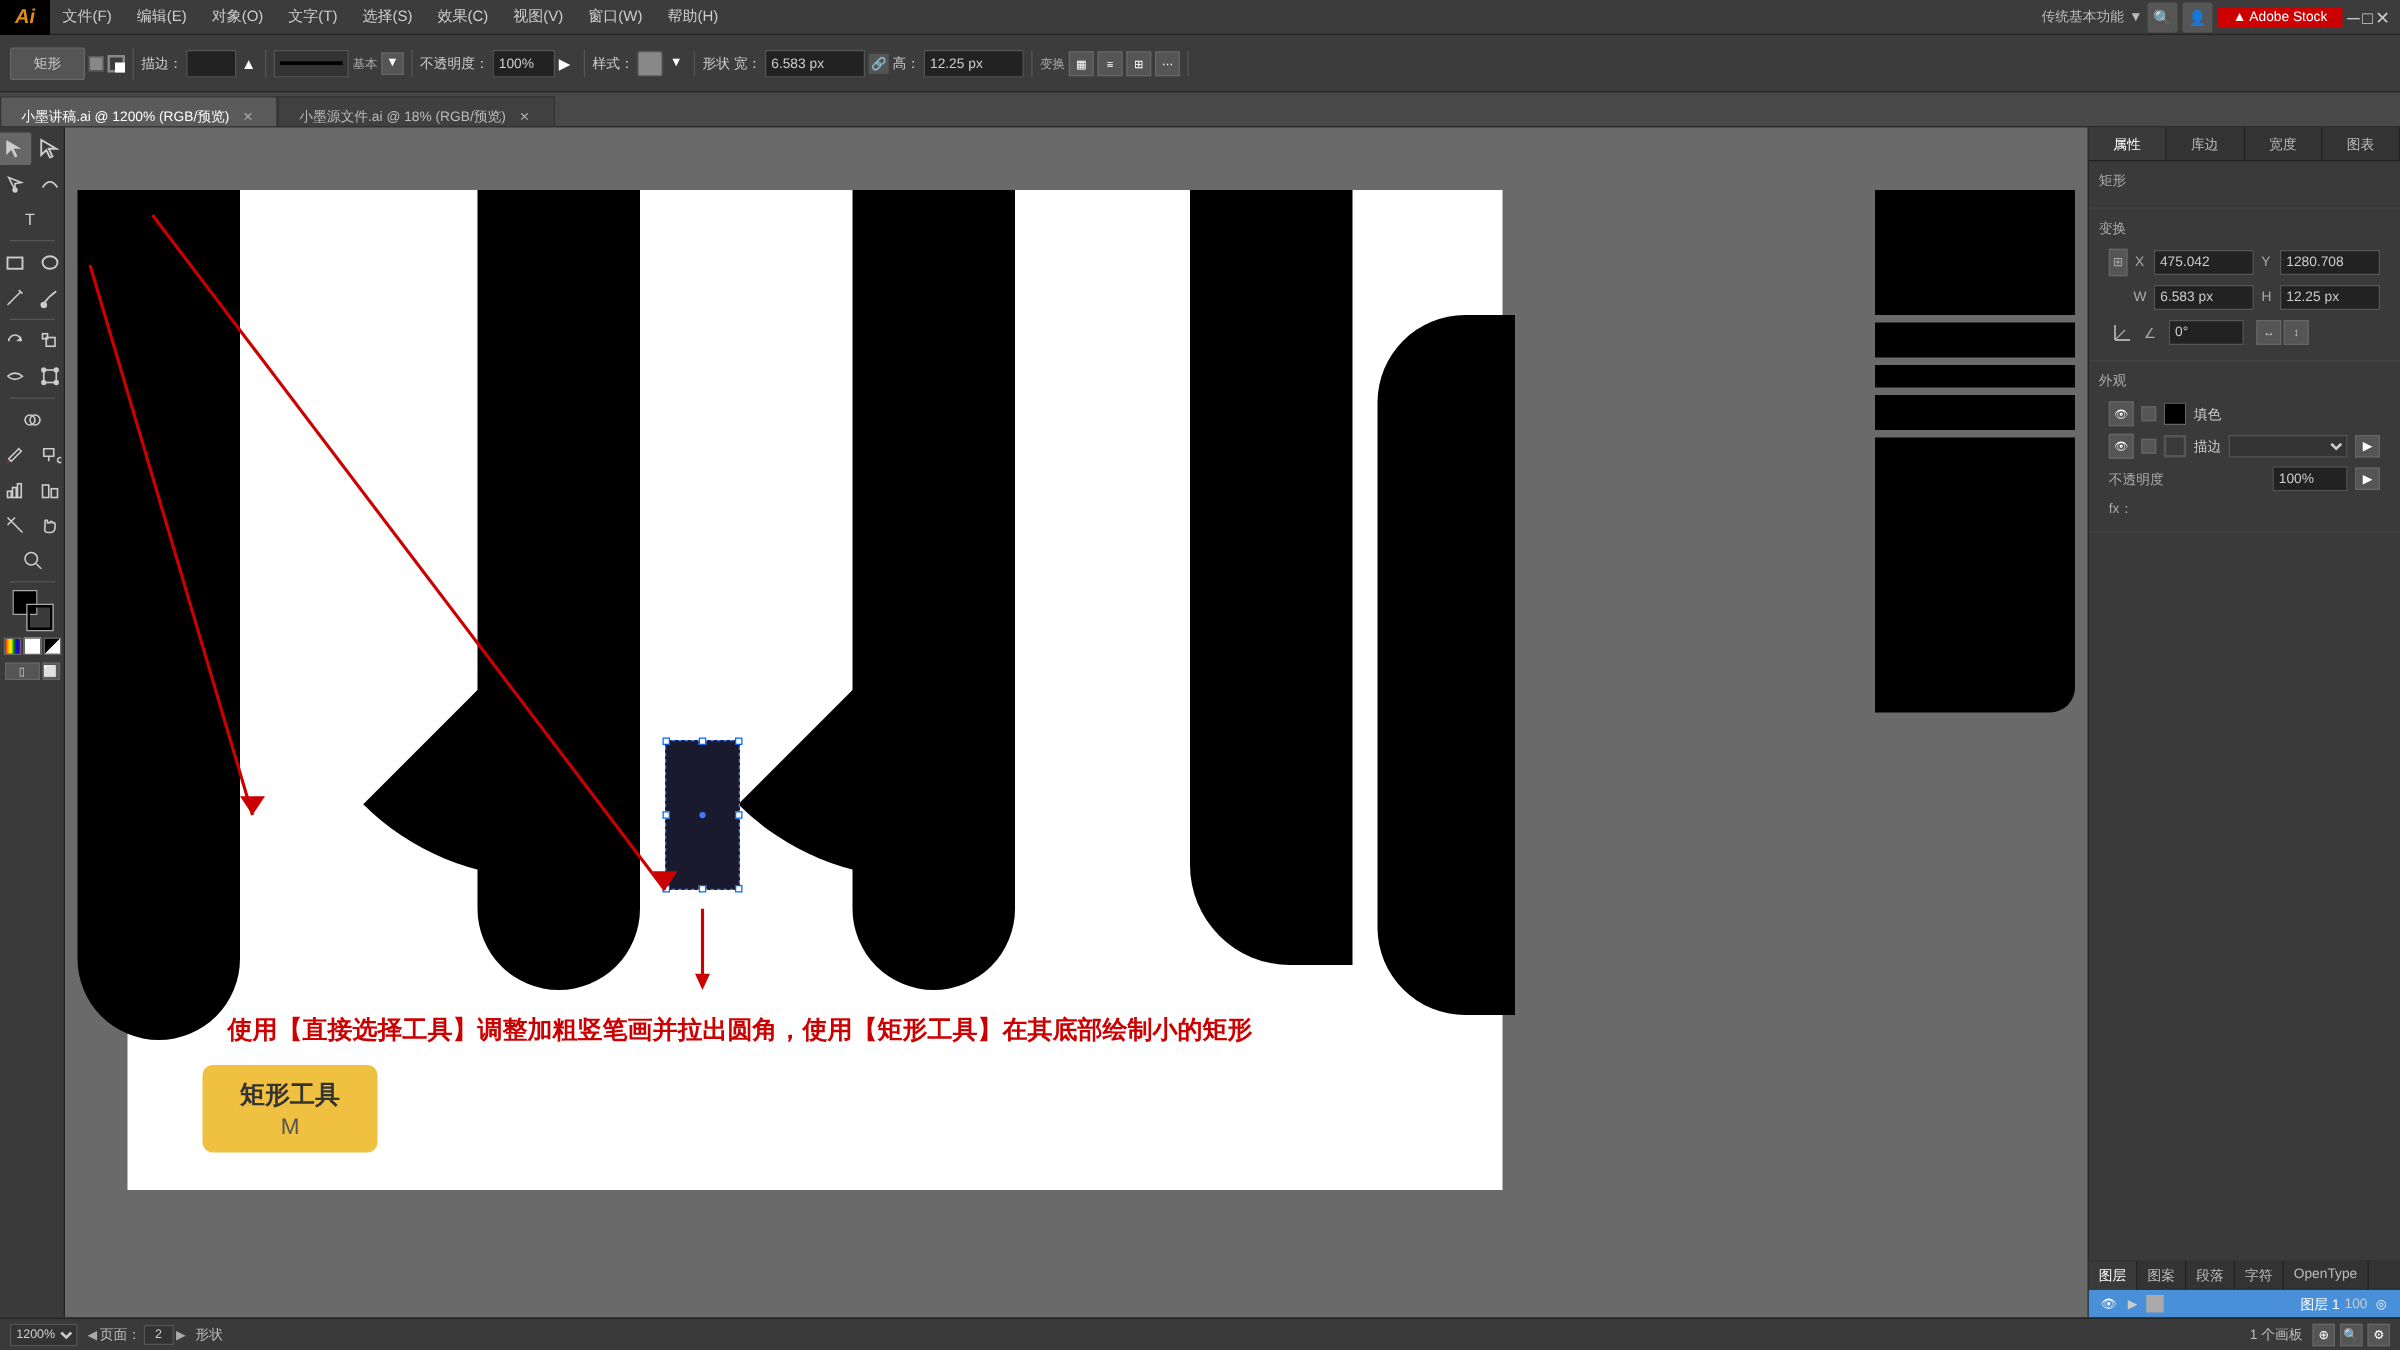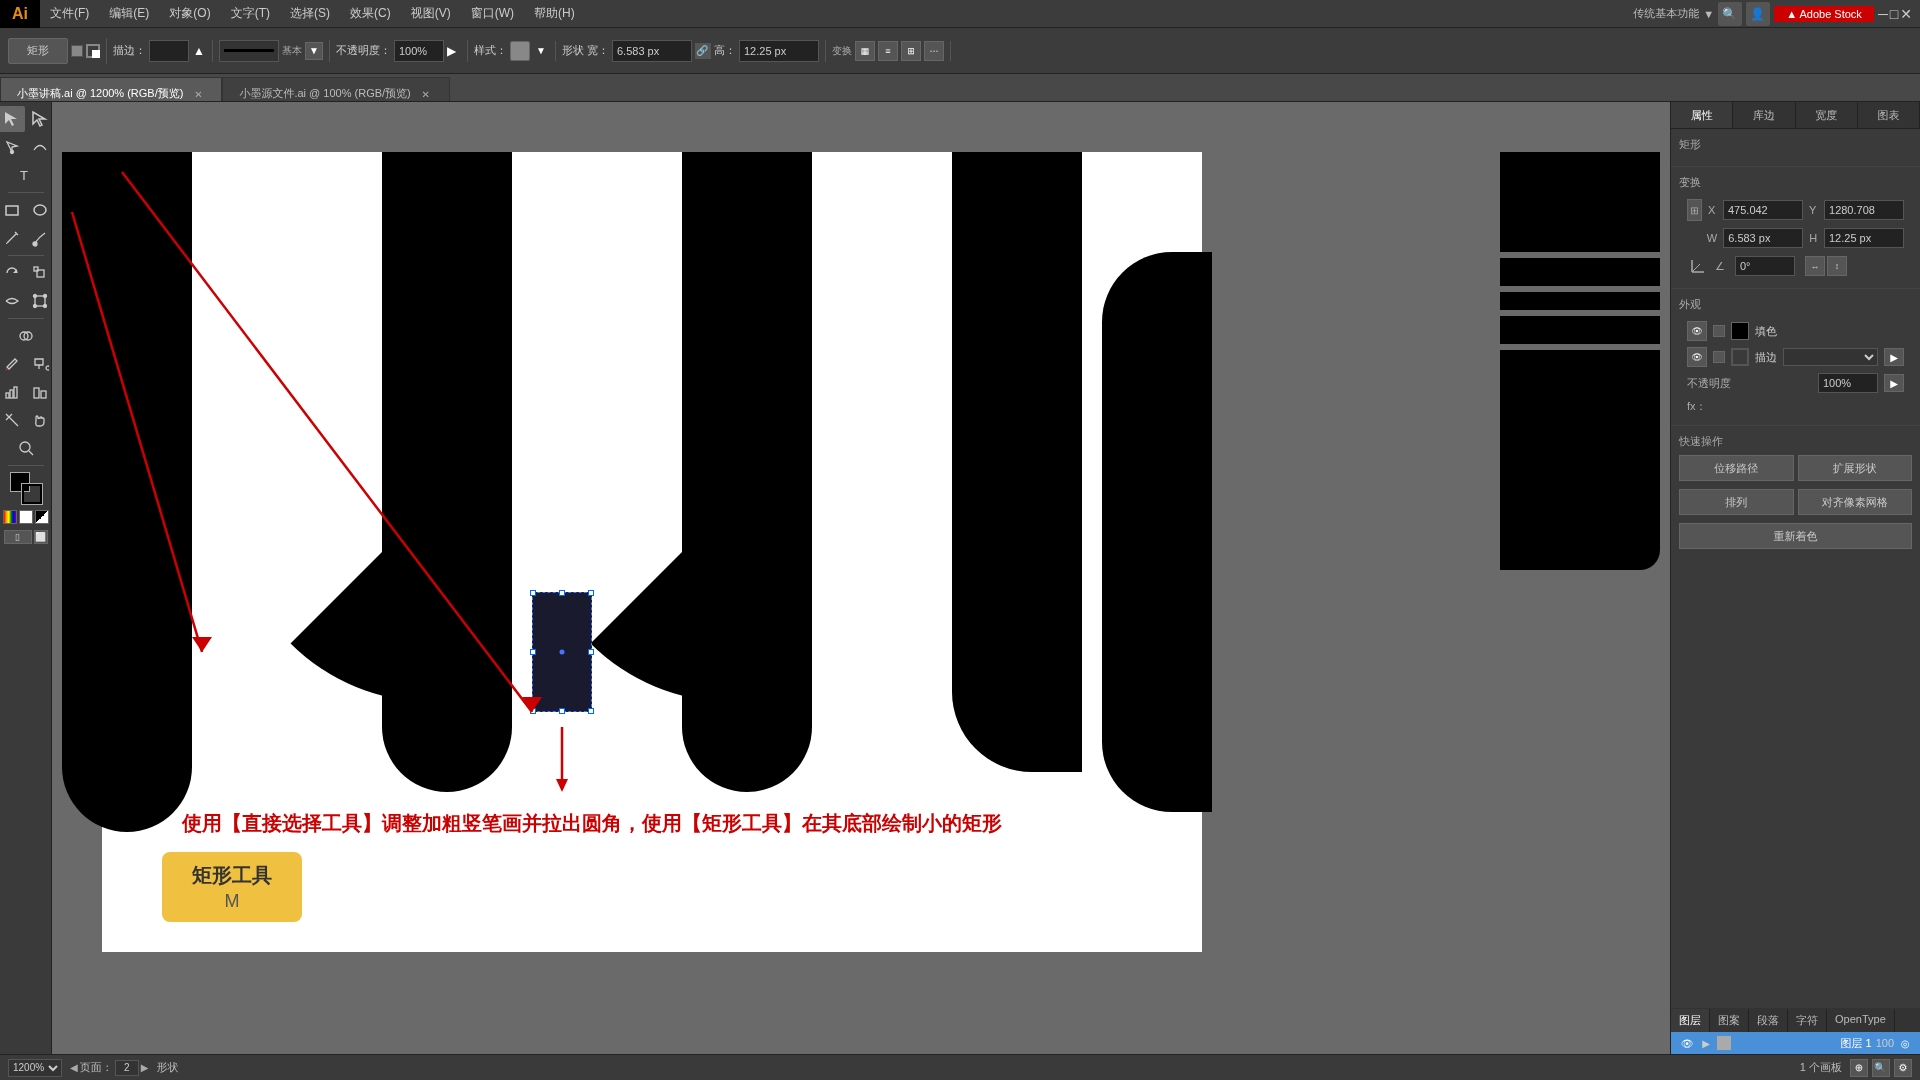--- a/index.html
+++ b/index.html
@@ -5,21 +5,21 @@
     * { margin: 0; padding: 0; box-sizing: border-box; }
     body { width: 1920px; height: 1080px; overflow: hidden; background: #444; font-family: 'Microsoft YaHei', SimSun, sans-serif; font-size: 12px; color: #fff; }
 
     
     #menu-bar {
       width: 100%; height: 28px; background: #3c3c3c; display: flex; align-items: center;
       border-bottom: 1px solid #222; position: relative; z-index: 100;
     }
     #app-logo {
       width: 40px; height: 28px; background: #000; display: flex; align-items: center; justify-content: center;
-      font-size: 16px; font-weight: bold; color: #e48c1a; 
+      font-size: 16px; font-weight: bold; color: #e48c1a; font-style: italic;
     }
     .menu-items { display: flex; align-items: center; height: 100%; }
     .menu-item { padding: 0 10px; height: 100%; display: flex; align-items: center; color: #ccc; font-size: 12px; cursor: pointer; }
 
     
     #toolbar {
       width: 100%; height: 46px; background: #3c3c3c; display: flex; align-items: center;
       border-bottom: 1px solid #222; padding: 0 8px; gap: 4px;
     }
     .tool-group { display: flex; align-items: center; gap: 3px; border-right: 1px solid #555; padding-right: 6px; margin-right: 2px; }
@@ -201,21 +201,21 @@
     <div style="width:20px;height:20px;background:#555;border:1px solid #666;display:flex;align-items:center;justify-content:center;font-size:9px;">⋯</div>
   </div>
 </div>
 
 <div id="tab-bar">
   <div class="tab active">
     <span>小墨讲稿.ai @ 1200% (RGB/预览)</span>
     <span class="tab-close">✕</span>
   </div>
   <div class="tab">
-    <span>小墨源文件.ai @ 100% (RGB/预览)</span>
+    <span>小墨源文件.ai @ 18% (RGB/预览)</span>
     <span class="tab-close">✕</span>
   </div>
 </div>
 
 <div id="main-layout" style="position:relative; height: calc(1080px - 28px - 46px - 28px - 26px); display:flex;">
 
   <div id="toolbox">
 
     <div class="tool-row">
       <div class="tool-icon active" title="选择工具">
@@ -521,33 +521,20 @@
           <span style="font-size:11px;color:#aaa;">不透明度</span>
           <input class="panel-input" style="width: 60px; margin-left: auto;" value="100%">
           <div style="width:20px;height:18px;background:#555;border:1px solid #666;display:flex;align-items:center;justify-content:center;font-size:10px;cursor:pointer;">▶</div>
         </div>
 
         <div class="prop-row">
           <span style="font-size:11px;color:#aaa;">fx：</span>
         </div>
       </div>
 
-      <div class="quick-ops">
-        <div class="quick-ops-title">快速操作</div>
-
-        <div style="display:grid;grid-template-columns:1fr 1fr;gap:4px;margin-bottom:4px;">
-          <button class="quick-btn">位移路径</button>
-          <button class="quick-btn">扩展形状</button>
-        </div>
-        <div style="display:grid;grid-template-columns:1fr 1fr;gap:4px;margin-bottom:4px;">
-          <button class="quick-btn">排列</button>
-          <button class="quick-btn">对齐像素网格</button>
-        </div>
-        <button class="quick-btn">重新着色</button>
-      </div>
 
     </div>
 
     <div id="layers-panel">
       <div id="layers-tabs">
         <div class="layers-tab active">图层</div>
         <div class="layers-tab">图案</div>
         <div class="layers-tab">段落</div>
         <div class="layers-tab">字符</div>
         <div class="layers-tab">OpenType</div>

